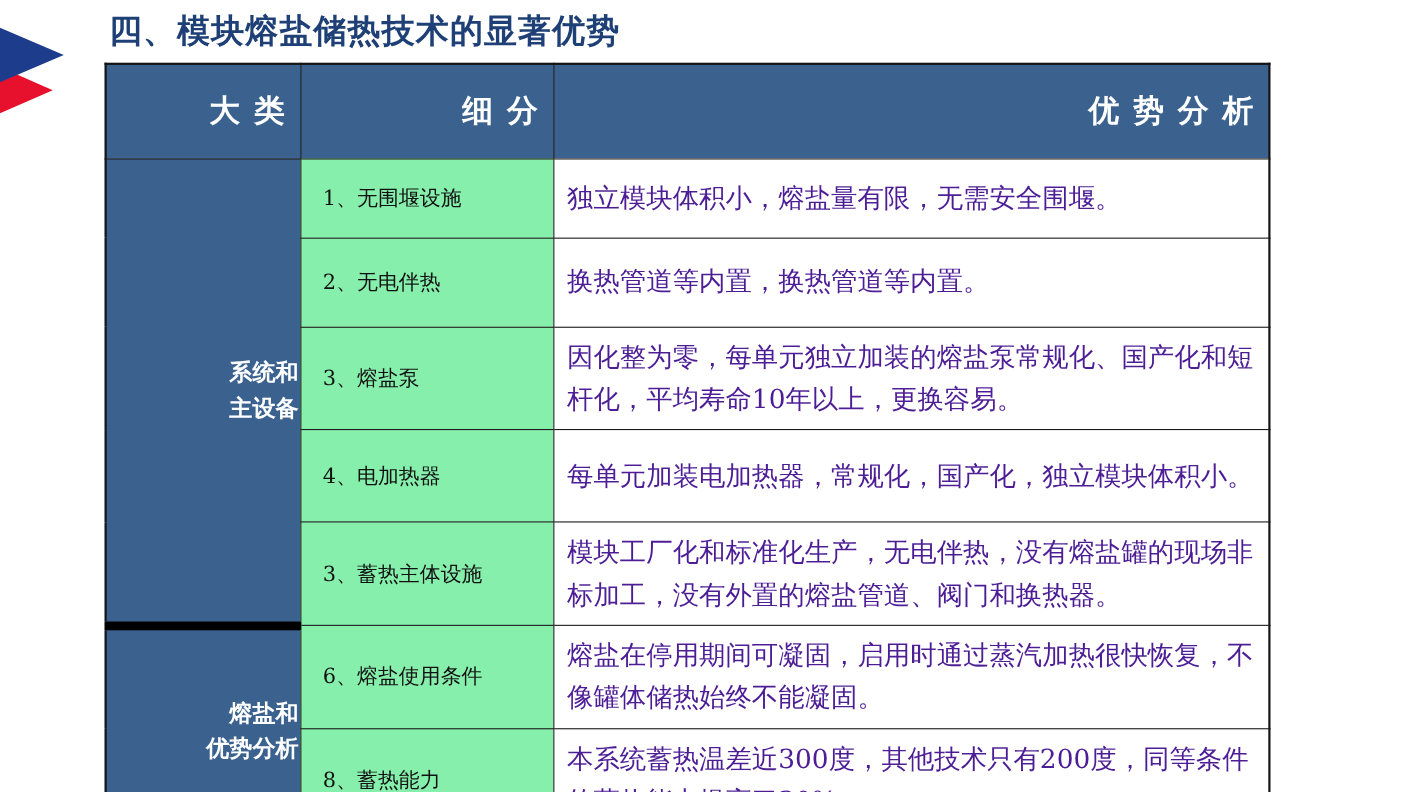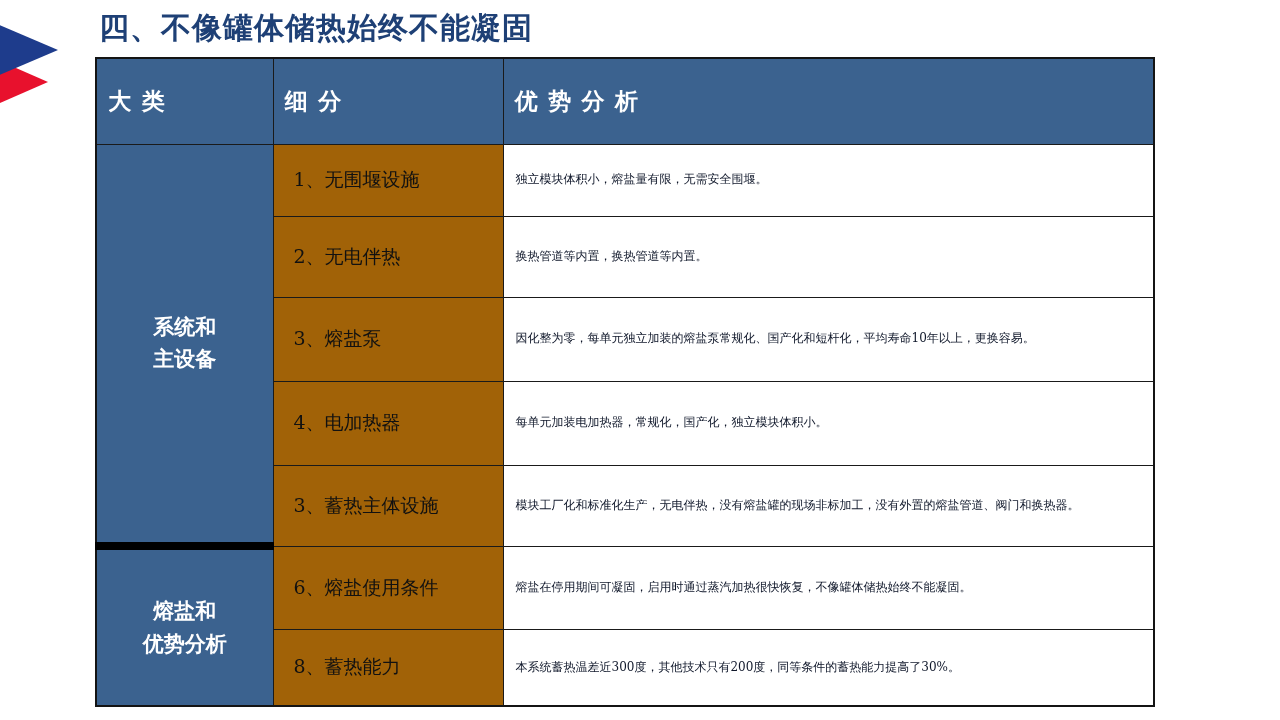--- a/index.html
+++ b/index.html
@@ -47,61 +47,61 @@
     border: 2px solid #141414;
   }
   .adv-table td, .adv-table th {
     border: 1px solid #1a1a1a;
     box-sizing: border-box;
     vertical-align: middle;
   }
   .adv-table th {
     background: #3B628F;
     color: #ffffff;
-    font-size: 23px;
+    font-size: 28px;
     font-weight: bold;
-    text-align: left;
+    text-align: right;
     letter-spacing: 0.45em;
     text-indent: 0.45em;
   }
   .cat-cell {
     background: #3B628F;
     color: #ffffff;
     font-size: 21px;
     font-weight: bold;
-    text-align: center;
+    text-align: right;
     line-height: 1.55;
   }
   .cat-cell.second {
     border-top: 8px solid #000000;
   }
   .sub-cell {
     font-size: 19px;
     color: #111111;
     padding-left: 20px;
     padding-right: 6px;
-    background: #a16207;
+    background: #86efac;
   }
   .analysis-cell {
-    font-size: 12px;
-    color: #0f172a;
+    font-size: 24px;
+    color: #4c1d95;
     padding: 8px 10px 8px 12px;
     line-height: 1.6;
     background: #ffffff;
   }
 </style>
 </head>
 <body>
 
 <svg class="decoration" viewBox="0 0 70 135" xmlns="http://www.w3.org/2000/svg" aria-hidden="true">
   <polygon points="-48,40 48,82 -48,124" fill="#E8112D"></polygon>
   <polygon points="-40,8 58,50 -40,92" fill="#1E3C8C"></polygon>
 </svg>
 
-<div class="slide-title">四、不像罐体储热始终不能凝固</div>
+<div class="slide-title">四、模块熔盐储热技术的显著优势</div>
 
 <table class="adv-table">
   <colgroup>
     <col style="width:177px">
     <col style="width:230px">
     <col style="width:651px">
   </colgroup>
   <tbody>
     <tr style="height:86px">
       <th>大类</th>

